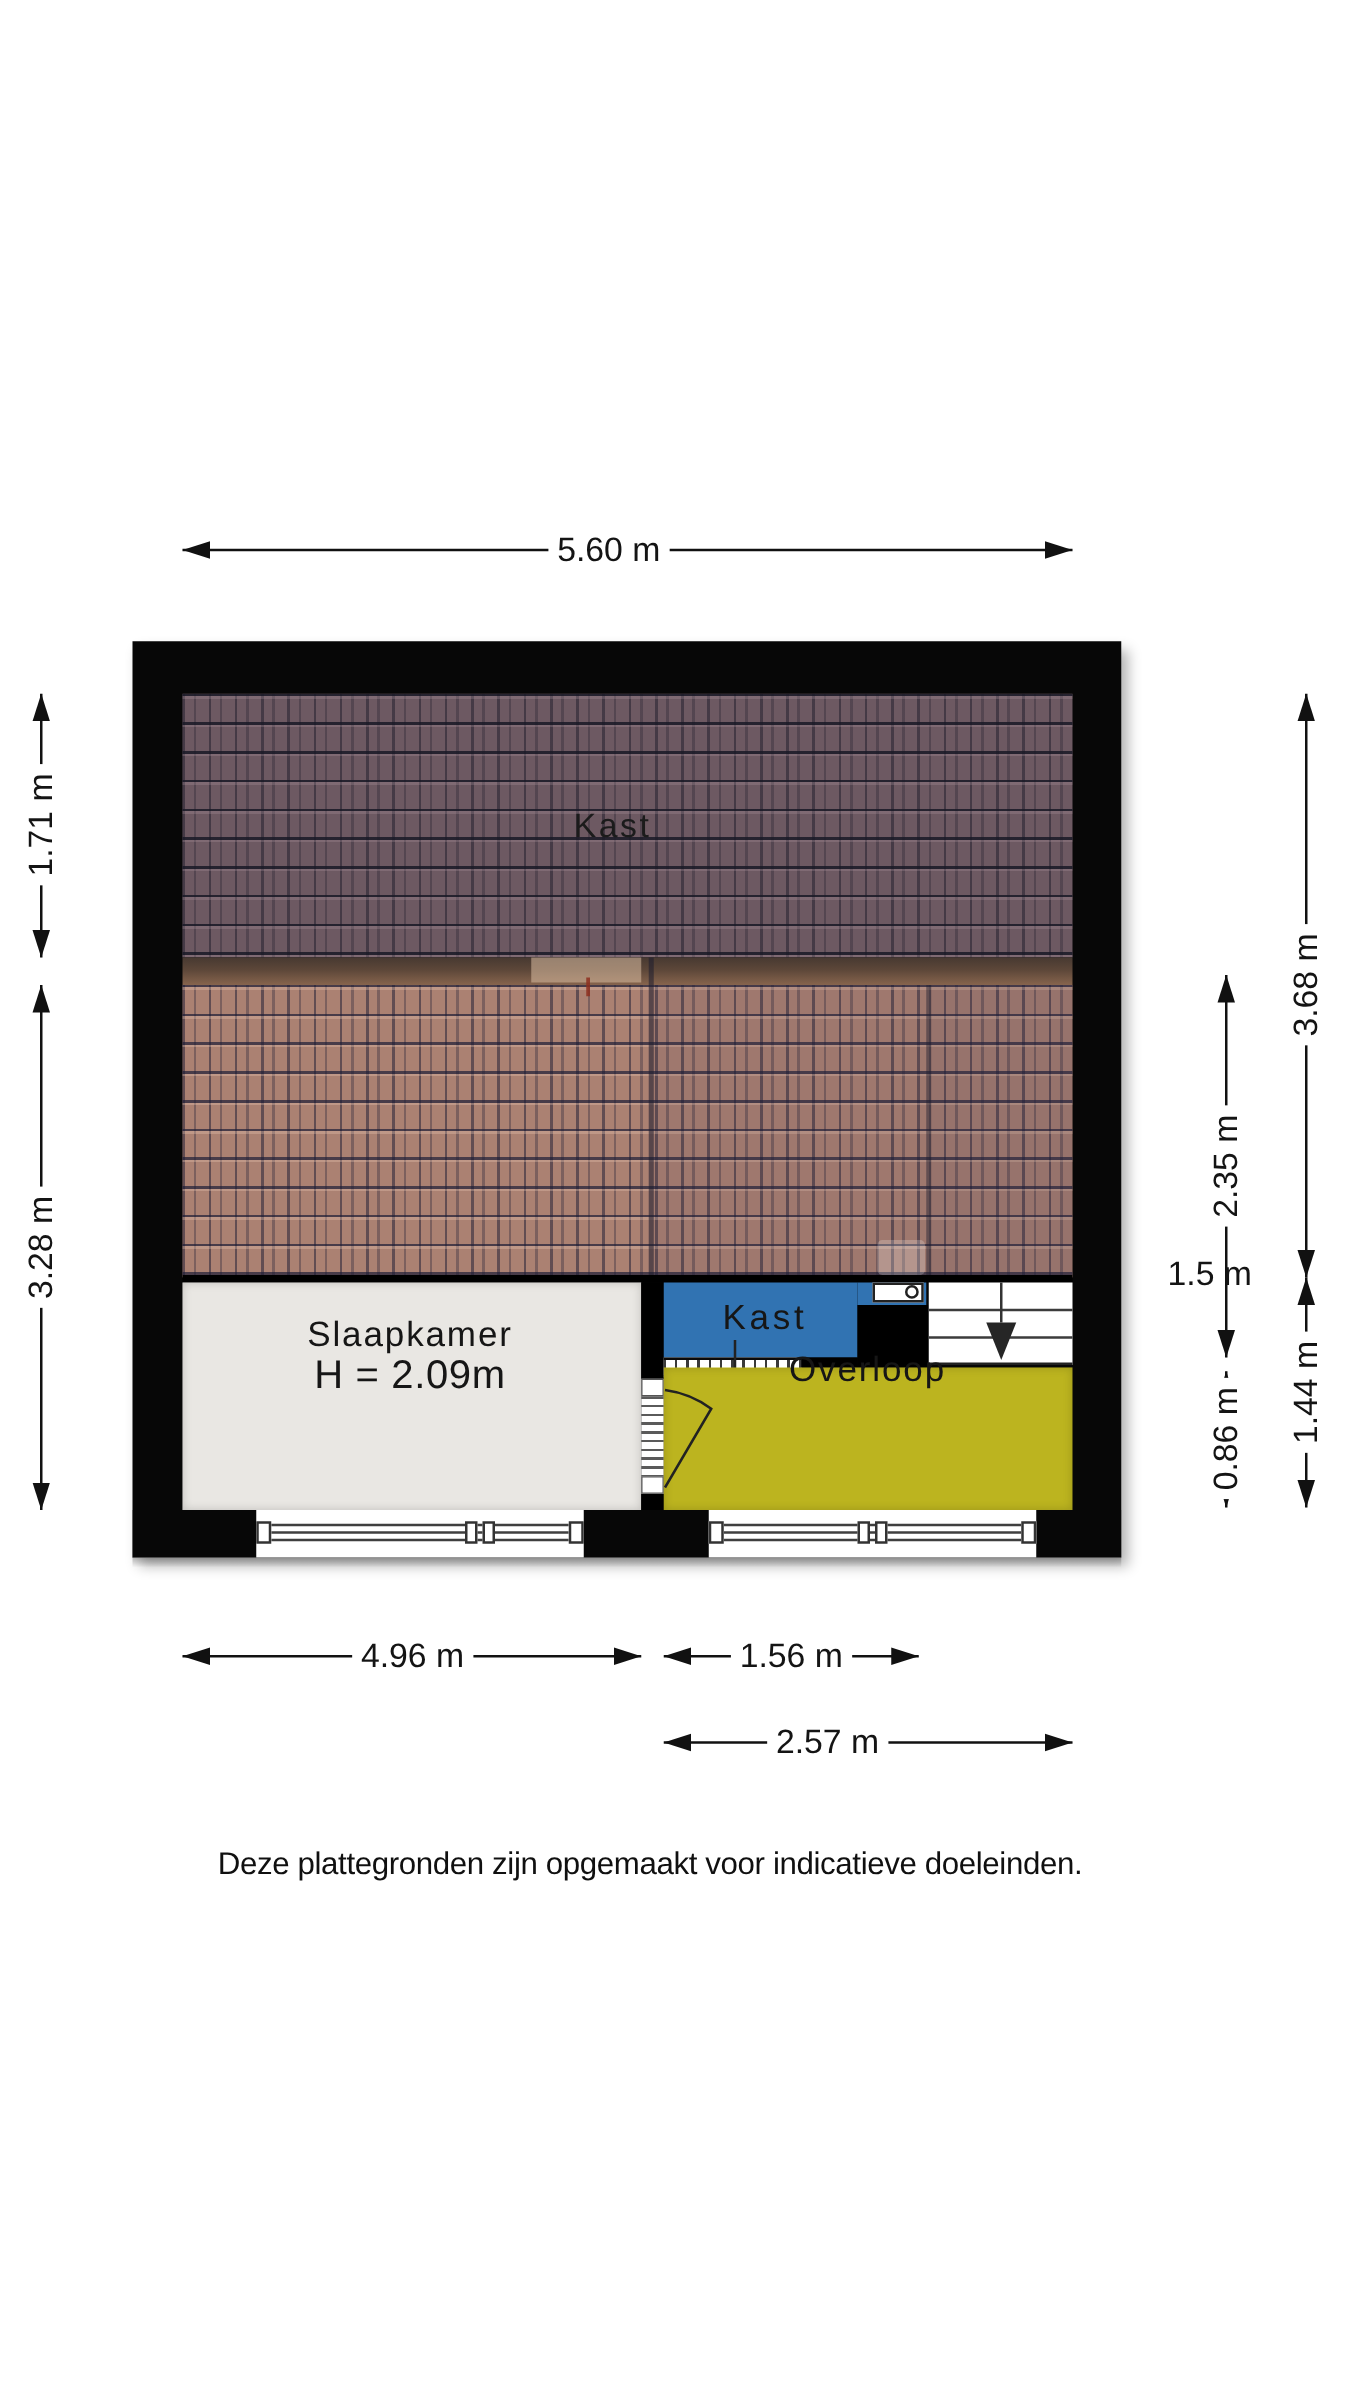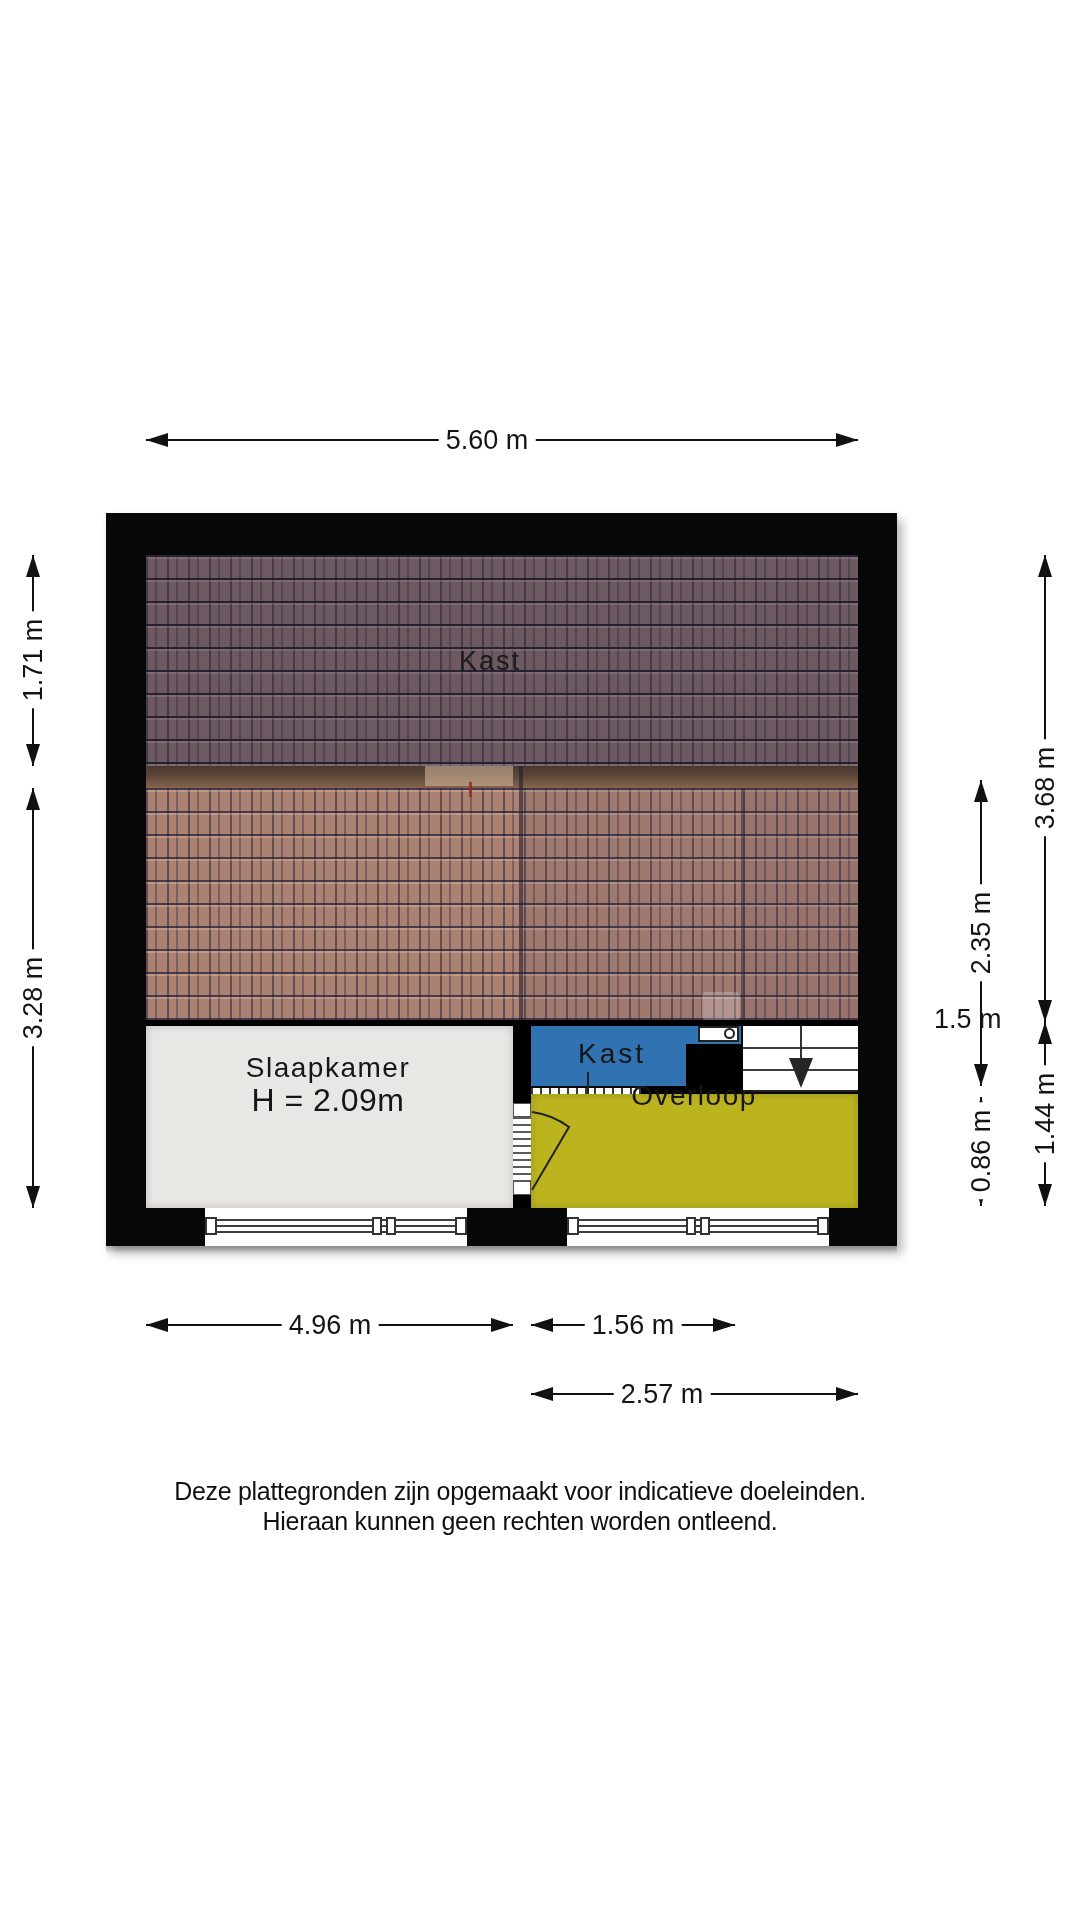--- a/index.html
+++ b/index.html
@@ -187,16 +187,15 @@
   <span class="dim vert" style="left:981px;top:1151px;">0.86 m</span>
   <span class="dim vert" style="left:1045px;top:788px;">3.68 m</span>
   <span class="dim vert" style="left:1045px;top:1114px;">1.44 m</span>
   <span class="dim" style="left:330px;top:1325px;">4.96 m</span>
   <span class="dim" style="left:633px;top:1325px;">1.56 m</span>
   <span class="dim" style="left:662px;top:1394px;">2.57 m</span>
   <span class="dim nobg" style="left:898px;top:1004px;margin-left:36px;">1.5 m</span>
 
   <div class="abs disclaimer">
     <div>Deze plattegronden zijn opgemaakt voor indicatieve doeleinden.</div>
-    <div>Hieraan kunnen geen rechten worden ontleend.</div>
   </div>
 
 </div>
 
 </body></html>

